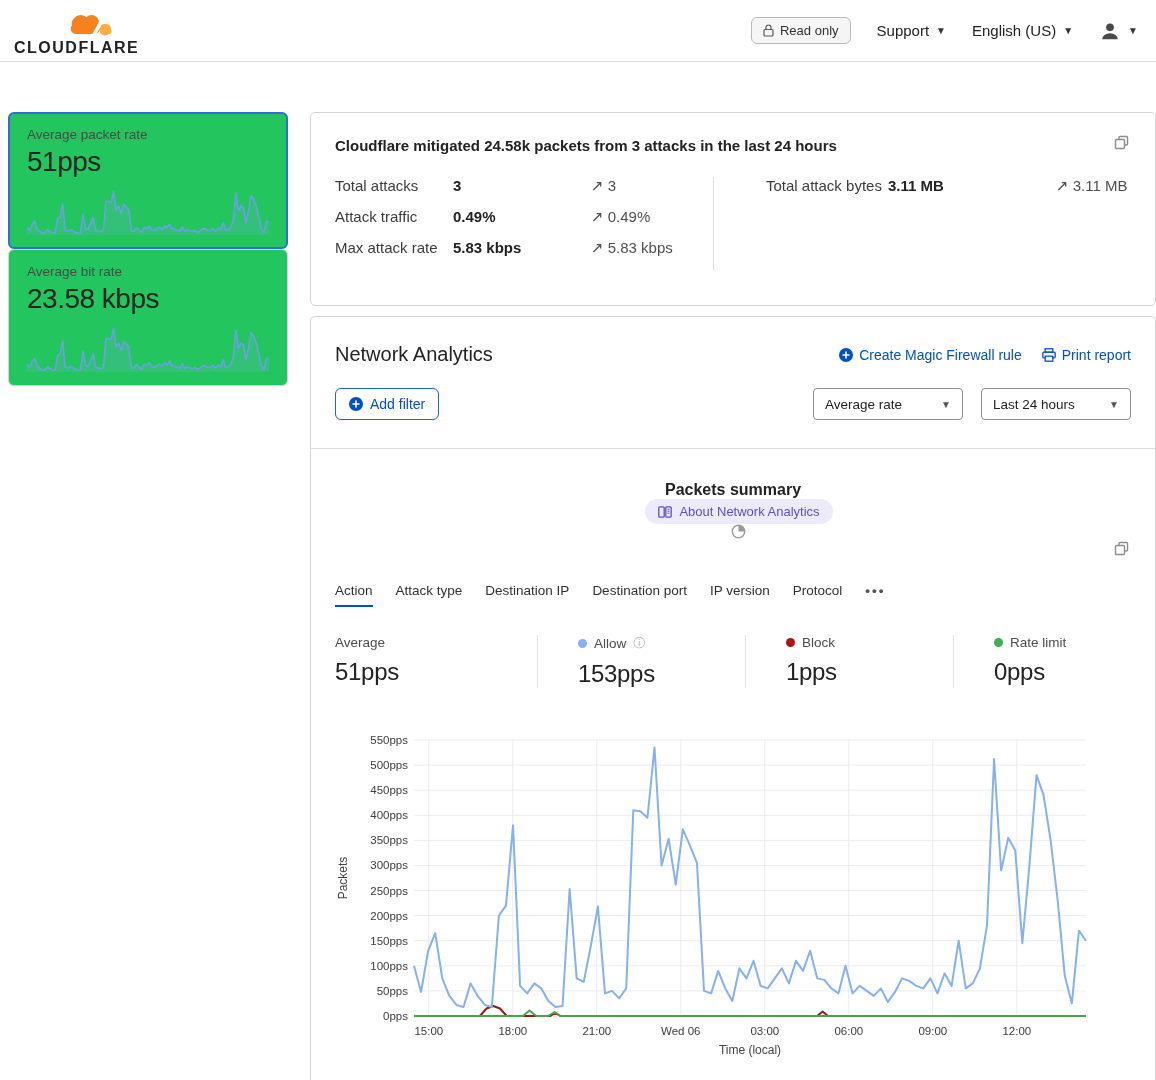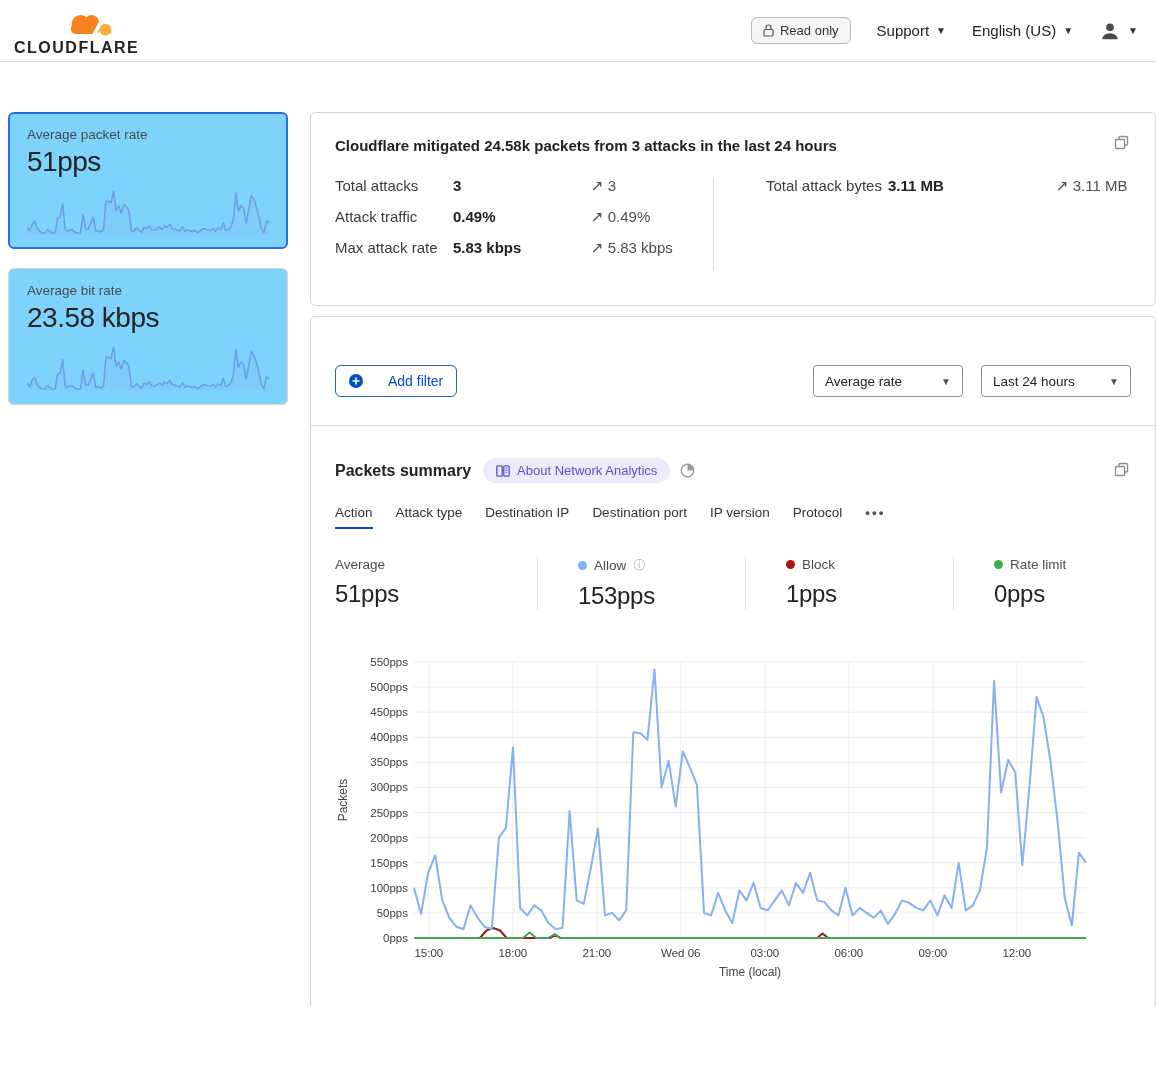--- a/index.html
+++ b/index.html
@@ -18,22 +18,22 @@
   .hmenu { display:flex; align-items:center; gap:7px; font-size:15px; color:#222; cursor:pointer; }
   .caret { font-size:10px; color:#333; }
   .avatar svg { width:22px; height:22px; }
 
   
   .main { display:flex; padding:50px 0 0 8px; align-items:flex-start; }
   .aside { width:280px; margin-right:22px; flex-shrink:0; }
   .content { flex:1; min-width:0; }
 
   
-  .mcard { background:#7dd3fc; border:1px solid #d5d5d5; border-radius:6px; padding:14px 18px 10px;
-    margin-bottom:19px; cursor:pointer; }
+  .mcard { background:#22c55e; border:1px solid #d5d5d5; border-radius:6px; padding:14px 18px 10px;
+    cursor:pointer; }
   .mcard.selected { border:2px solid #2c6ce0; padding:13px 17px 9px; }
   .mcard-label { font-size:13.5px; color:#4a4a4a; }
   .mcard-value { font-size:28px; color:#232323; margin:4px 0 6px; font-weight:500; letter-spacing:-.5px;}
   .mcard svg { width:100%; height:54px; display:block; }
 
   
   .card { background:#fff; border:1px solid #d4d4d4; border-radius:5px; }
 
   
   .summary-card { padding:20px 24px 35px; margin-bottom:10px; }
@@ -52,32 +52,32 @@
 
   
   .na-card { padding:0; border-bottom:none; border-bottom-left-radius:0; border-bottom-right-radius:0;}
   .na-top { padding:26px 24px 28px; }
   .na-titlerow { display:flex; justify-content:space-between; align-items:center; }
   .na-title { font-size:20px; color:#232323; font-weight:500; }
   .na-links { display:flex; align-items:center; gap:20px; }
   .blue-link { display:flex; align-items:center; gap:6px; color:#0051c3; font-size:14px;
     text-decoration:none; cursor:pointer; }
   .na-filterrow { display:flex; justify-content:space-between; align-items:center; margin-top:22px; }
-  .add-filter { display:flex; align-items:center; gap:25px; border:1px solid #2260d3; color:#0051c3;
+  .add-filter { display:flex; align-items:center; gap:7px; border:1px solid #2260d3; color:#0051c3;
     background:#fff; font-size:14px; border-radius:6px; padding:7px 13px; cursor:pointer; }
   .selects { display:flex; gap:18px; }
   .select { display:flex; align-items:center; justify-content:space-between; width:150px; height:32px;
     border:1px solid #8f8f8f; border-radius:4px; padding:0 11px; font-size:13.5px; color:#232323;
     background:#fff; cursor:pointer; }
   .select .caret { color:#555; }
   .na-divider { height:1px; background:#dcdcdc; }
 
   
   .ps { padding:32px 24px 24px; }
-  .ps-titlerow { display:flex; align-items:center; }
+  .ps-titlerow { display:flex; align-items:center;flex-direction:column; }
   .ps-title { font-size:16px; font-weight:bold; color:#232323; }
   .about-badge { display:flex; align-items:center; gap:7px; background:#eceafb; color:#5c51c7;
     border-radius:14px; padding:5px 13px; font-size:13px; margin-left:12px; cursor:pointer; }
   .clock-btn { margin-left:10px; background:none; border:none; cursor:pointer; padding:0; line-height:0;}
   .ps-copy { margin-left:auto; }
   .tabs { display:flex; align-items:center; gap:23px; margin-top:22px; }
   .tab { font-size:13.5px; color:#313131; padding-bottom:7px; cursor:pointer; border-bottom:2px solid transparent; }
   .tab.active { border-bottom:2px solid #0051c3; }
   .tab.more { letter-spacing:2px; color:#555; font-weight:bold; }
   .pstats { display:flex; margin-top:28px; }
@@ -187,20 +187,40 @@
               <span class="stat-label">Total attack bytes</span>
               <span class="stat-value">3.11 MB</span>
               <span class="stat-trend">↗ 3.11 MB</span>
             </div>
           </div>
       </div>
     </div>
 
     <div class="card na-card">
       <div class="na-top">
+        <div class="na-titlerow">
+          <div class="na-title">Network Analytics</div>
+          <div class="na-links">
+            <a class="blue-link">
+              <svg width="14" height="14" viewBox="0 0 14 14">
+                <circle cx="7" cy="7" r="7" fill="#0051c3"></circle>
+                <path d="M7 3.5 V10.5 M3.5 7 H10.5" stroke="#fff" stroke-width="1.6"></path>
+              </svg>
+              <span>Create Magic Firewall rule</span>
+            </a>
+            <a class="blue-link">
+              <svg width="14" height="14" viewBox="0 0 14 14">
+                <rect x="3.2" y="0.8" width="7.6" height="3.4" fill="none" stroke="#0051c3" stroke-width="1.3"></rect>
+                <rect x="0.8" y="4.2" width="12.4" height="5.6" rx="1" fill="none" stroke="#0051c3" stroke-width="1.3"></rect>
+                <rect x="3.2" y="8.2" width="7.6" height="5" fill="#fff" stroke="#0051c3" stroke-width="1.3"></rect>
+              </svg>
+              <span>Print report</span>
+            </a>
+          </div>
+        </div>
         <div class="na-filterrow">
           <button class="add-filter">
             <svg width="14" height="14" viewBox="0 0 14 14">
               <circle cx="7" cy="7" r="7" fill="#0051c3"></circle>
               <path d="M7 3.5 V10.5 M3.5 7 H10.5" stroke="#fff" stroke-width="1.6"></path>
             </svg>
             <span>Add filter</span>
           </button>
           <div class="selects">
             <div class="select">

